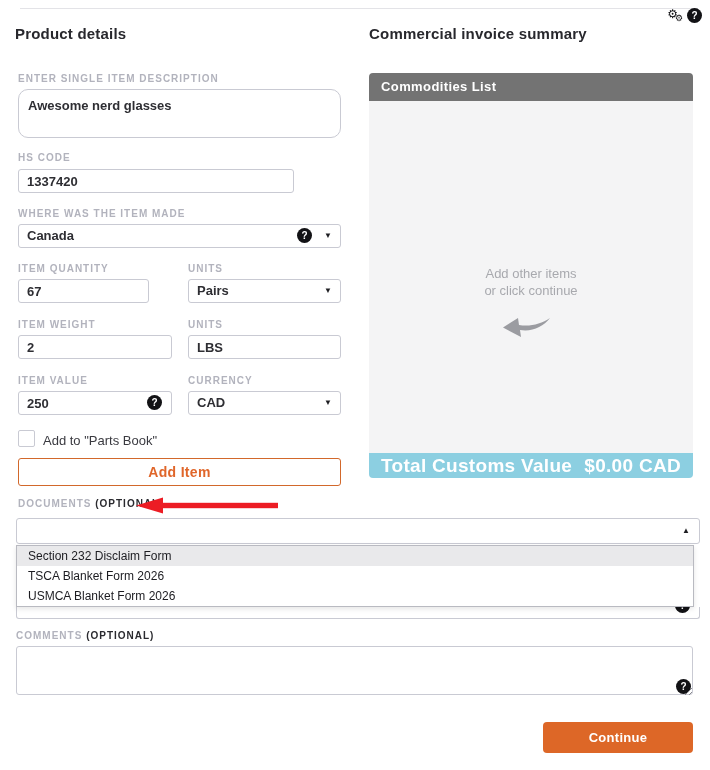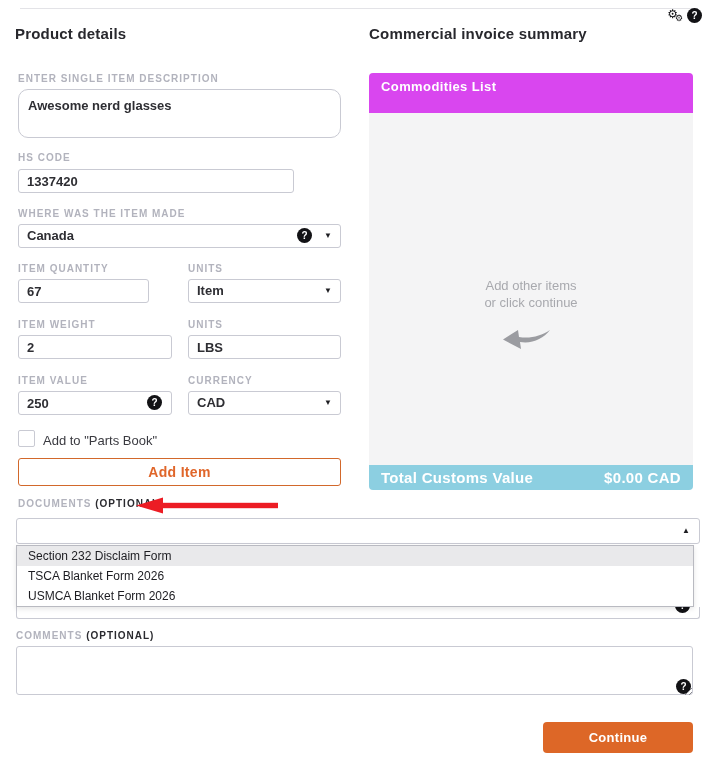--- a/index.html
+++ b/index.html
@@ -68,34 +68,34 @@
   .continue-btn {
     position:absolute; left:543px; top:722px; width:150px; height:31px;
     background:#dd6727; border:none; border-radius:4px;
     color:#fff; font-size:13px; font-weight:bold; font-family:"Liberation Sans", sans-serif;
     letter-spacing:0.3px;
   }
 
   
   .panel { position:absolute; left:369px; top:73px; width:324px; }
   .panel-header {
-    height:40px; background:#d946ef; border-radius:4px 4px 0 0;
+    height:28px; background:#737373; border-radius:4px 4px 0 0;
     color:#fff; font-size:13px; font-weight:bold; letter-spacing:0.4px;
     line-height:28px; padding-left:12px;
   }
   .panel-body { height:352px; background:#f4f4f5; position:relative; }
   .panel-empty {
     position:absolute; top:164px; left:0; width:100%;
     text-align:center; font-size:13px; color:#a8a9ae; line-height:17px; font-weight:500;
   }
   .panel-arrow { position:absolute; top:215px; left:50%; transform:translateX(-60%); }
   .panel-footer {
     height:25px; background:#8ccfe1; border-radius:0 0 4px 4px;
     display:flex; justify-content:space-between; align-items:center; padding:0 12px;
-    color:#fff; font-size:15px; font-weight:bold; letter-spacing:0.3px;
+    color:#fff; font-size:19px; font-weight:bold; letter-spacing:0.3px;
   }
 
   .red-arrow { position:absolute; left:136px; top:497px; }
 
   
   #label-desc    { left:18px; top:73px; }
   #field-desc    { left:18px; top:89px; width:323px; height:49px;border-radius:10px; }
   #desc-gears    { position:absolute; right:28px; top:10px; }
   #desc-help     { position:absolute; right:8px; top:8px; }
   #label-hs      { left:18px; top:152px; }
@@ -148,21 +148,21 @@
   <div class="select-box" id="field-origin">
     <span>Canada</span>
     <span class="caret" style="right:8px;">▼</span>
   </div>
   <div id="origin-help" class="help-icon" style="left:297px; top:228px;">?</div>
 
   <div class="field-label" id="label-qty">ITEM QUANTITY</div>
   <div class="field-label" id="label-qty-units">UNITS</div>
   <input class="input" id="field-qty" value="67" style="">
   <div class="select-box" id="field-qty-units">
-    <span>Item</span>
+    <span>Pairs</span>
     <span class="caret" style="right:8px;">▼</span>
   </div>
 
   <div class="field-label" id="label-weight">ITEM WEIGHT</div>
   <div class="field-label" id="label-weight-units">UNITS</div>
   <input class="input" id="field-weight" value="2" style="">
   <input class="input" id="field-weight-units" value="LBS" style="">
 
   <div class="field-label" id="label-value">ITEM VALUE</div>
   <div class="field-label" id="label-currency">CURRENCY</div>

